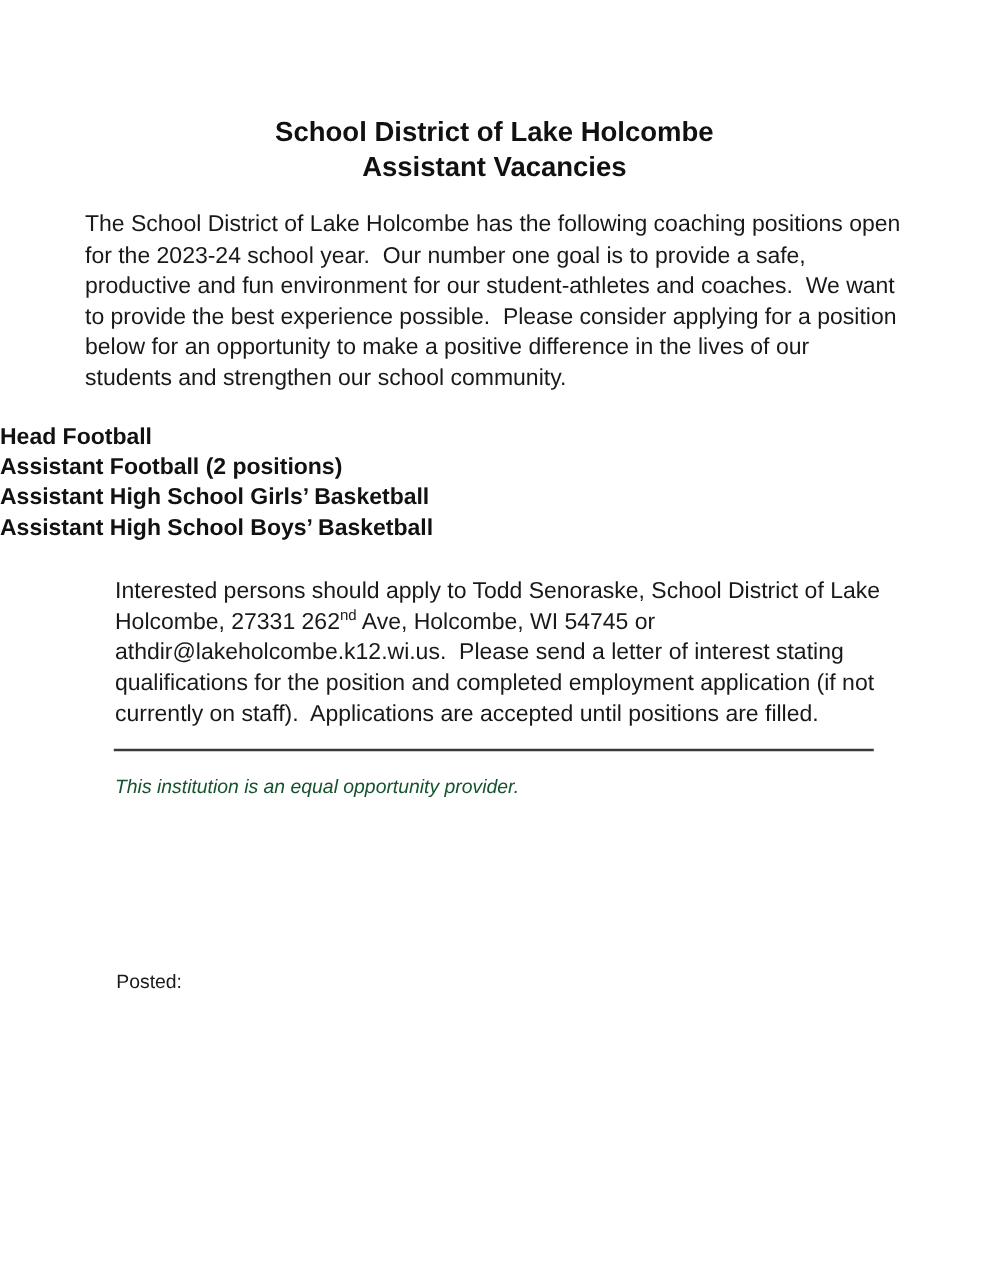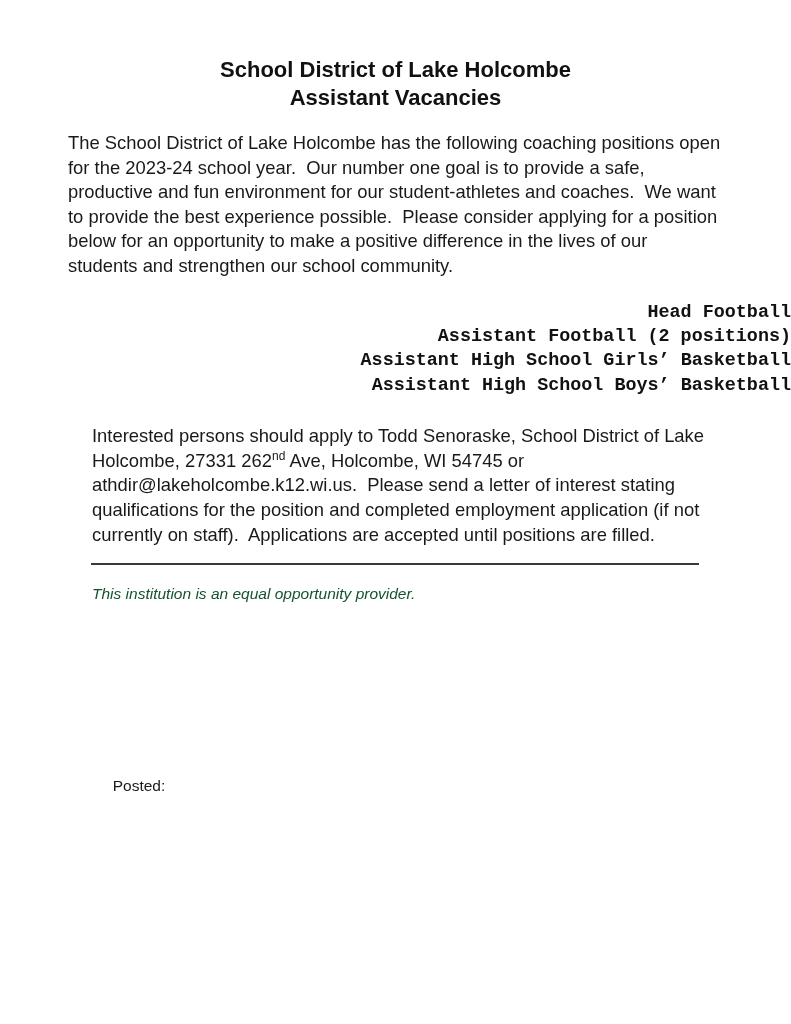--- a/index.html
+++ b/index.html
@@ -10,45 +10,44 @@
   .page {
     position: relative;
     width: 791px;
     height: 1024px;
     margin: 0;
     background: #ffffff;
     color: #161616;
     font-family: "Liberation Sans", sans-serif;
     overflow: hidden;
     box-sizing: border-box;
-    padding-top: 56px;
+    padding-top: 92px;
   }
   .doc-title {
     text-align: center;
     font-weight: bold;
     font-size: 22px;
     line-height: 28px;
     color: #111111;
   }
   .intro-paragraph {
     margin: 19px 92px 0 68px;
     width: 653px;
     font-size: 18.4px;
     line-height: 24.6px;
     white-space: pre-wrap;
     color: #191919;
   }
   .positions-list {
     margin-top: 22px;
-    text-align: right;
+    text-align: left;
     font-weight: bold;
     font-size: 18.4px;
     line-height: 24.4px;
     color: #111111;
-    font-family: Liberation Mono, monospace;
   }
   .apply-paragraph {
     margin: 26px 72px 0 92px;
     width: 626px;
     font-size: 18.4px;
     line-height: 24.6px;
     white-space: pre-wrap;
     color: #191919;
   }
   .apply-paragraph sup {
@@ -73,21 +72,20 @@
     position: absolute;
     left: 93px;
     top: 776px;
     display: flex;
     font-size: 15.5px;
     line-height: 19px;
     color: #191919;
   }
   .posted-label {
     width: 92px;
-    text-align: center;
   }
 </style>
 </head>
 <body>
 
 <div class="page">
 
   <div class="doc-title">
     <div>School District of Lake Holcombe</div>
     <div>Assistant Vacancies</div>

